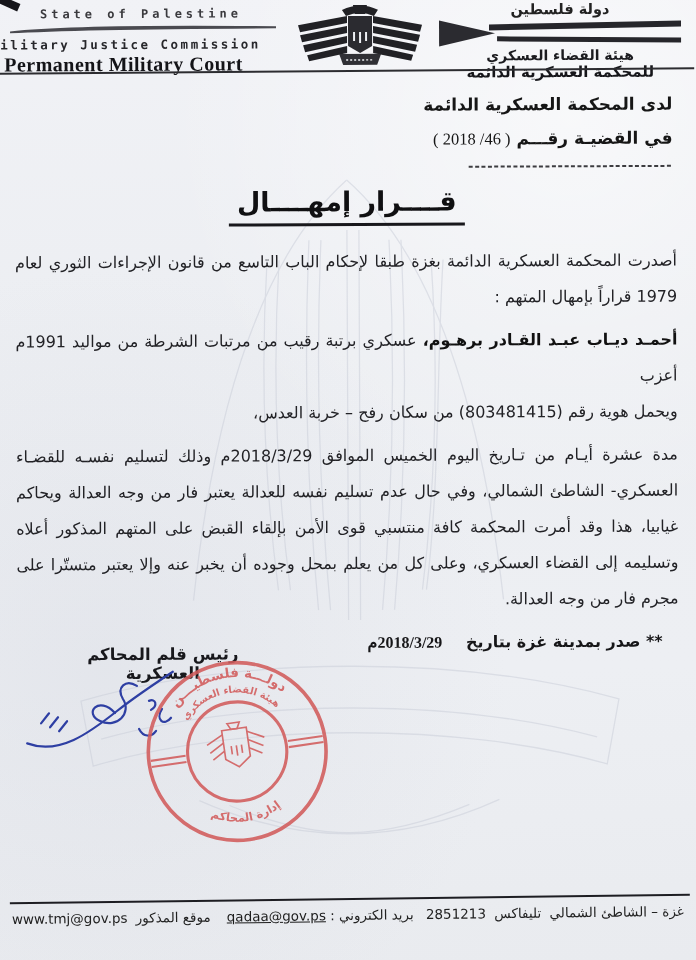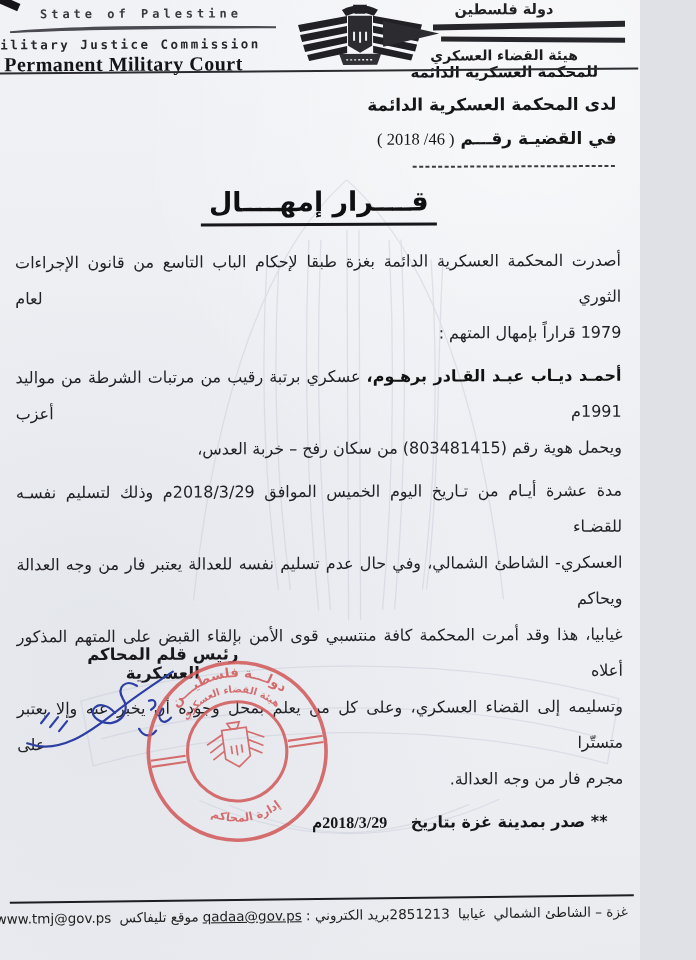--- a/index.html
+++ b/index.html
@@ -1,17 +1,17 @@
 <!DOCTYPE html>
 <html><head>
 <meta charset="utf-8">
 <style>
   html,body{margin:0;padding:0;background:#dfe1e6;}
   .page{
-    position:relative;width:640px;height:960px;overflow:hidden;
+    position:relative;width:696px;height:960px;overflow:hidden;
     background:
       radial-gradient(circle at 82% 12%, rgba(255,255,255,.55), rgba(255,255,255,0) 40%),
       radial-gradient(circle at 15% 70%, rgba(210,213,222,.35), rgba(210,213,222,0) 45%),
       linear-gradient(178deg,#f1f2f6 0%,#ecEEf2 35%,#edeff3 70%,#e9ebef 100%);
     font-family:"DejaVu Sans", sans-serif;color:#1d1d1d;
   }
   .sheet{position:absolute;inset:0;transform:rotate(-0.25deg);}
   
   .corner-tl{position:absolute;left:-4px;top:-3px;width:26px;height:8px;background:#15151a;transform:rotate(24deg);}
   
@@ -189,27 +189,27 @@
           <path d="M78,72 L62,80 M78,80 L64,88 M78,88 L66,95 M102,72 L118,80 M102,80 L116,88 M102,88 L114,95"></path>
           <path d="M85,92 v-8 M90,94 v-10 M95,92 v-8"></path>
         </g>
       </g>
     </svg>
 
     <div class="footer-rule"></div>
     <div class="footer">
       <span class="grp">
         <span>غزة – الشاطئ الشمالي</span>
-        <span class="lbl">غيابيا</span>
+        <span class="lbl">تليفاكس</span>
         <span>2851213</span>
       </span>
       <span class="grp">
         <span>بريد الكتروني :</span>
         <span class="email">qadaa@gov.ps</span>
       </span>
       <span class="grp">
-        <span class="lbl">موقع تليفاكس</span>
+        <span class="lbl">موقع المذكور</span>
         <span>www.tmj@gov.ps</span>
       </span>
     </div>
 
   </div>
 </div>
 
 </body></html>

